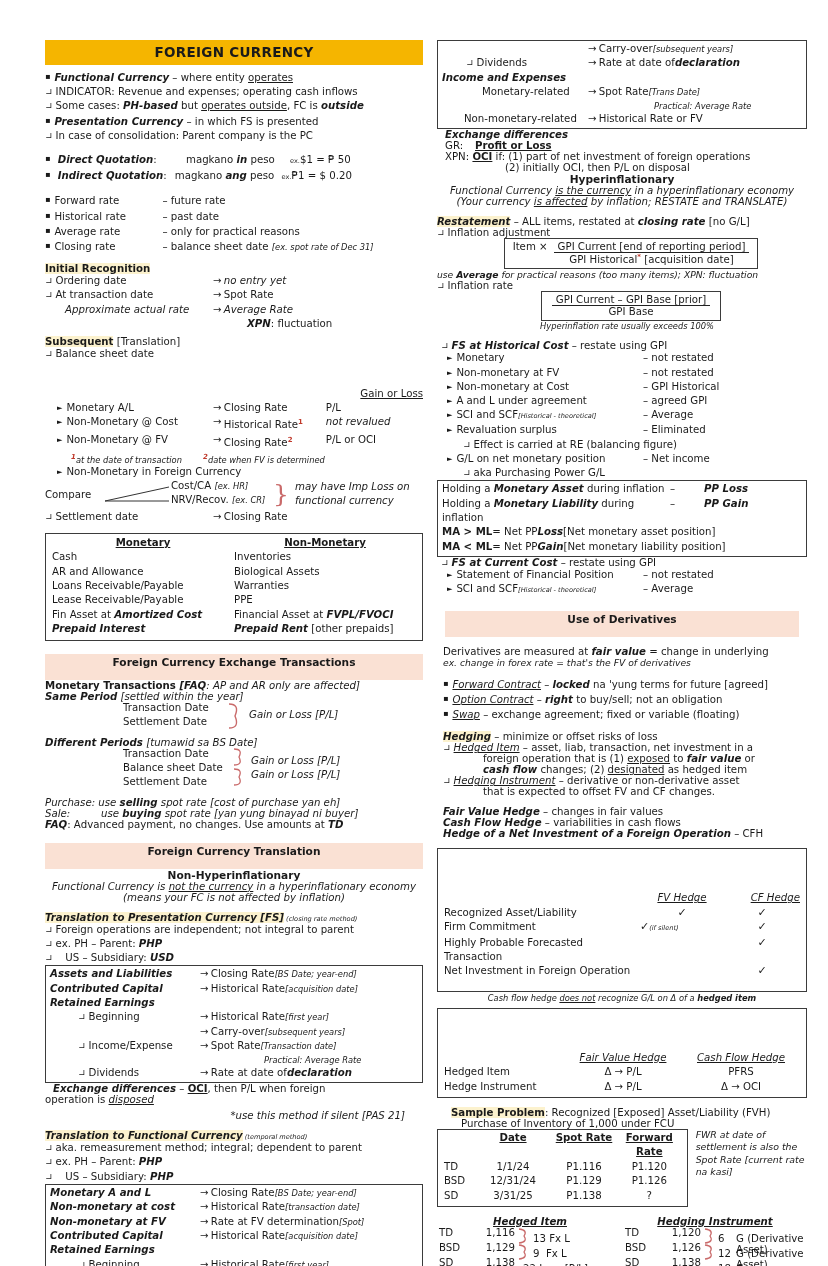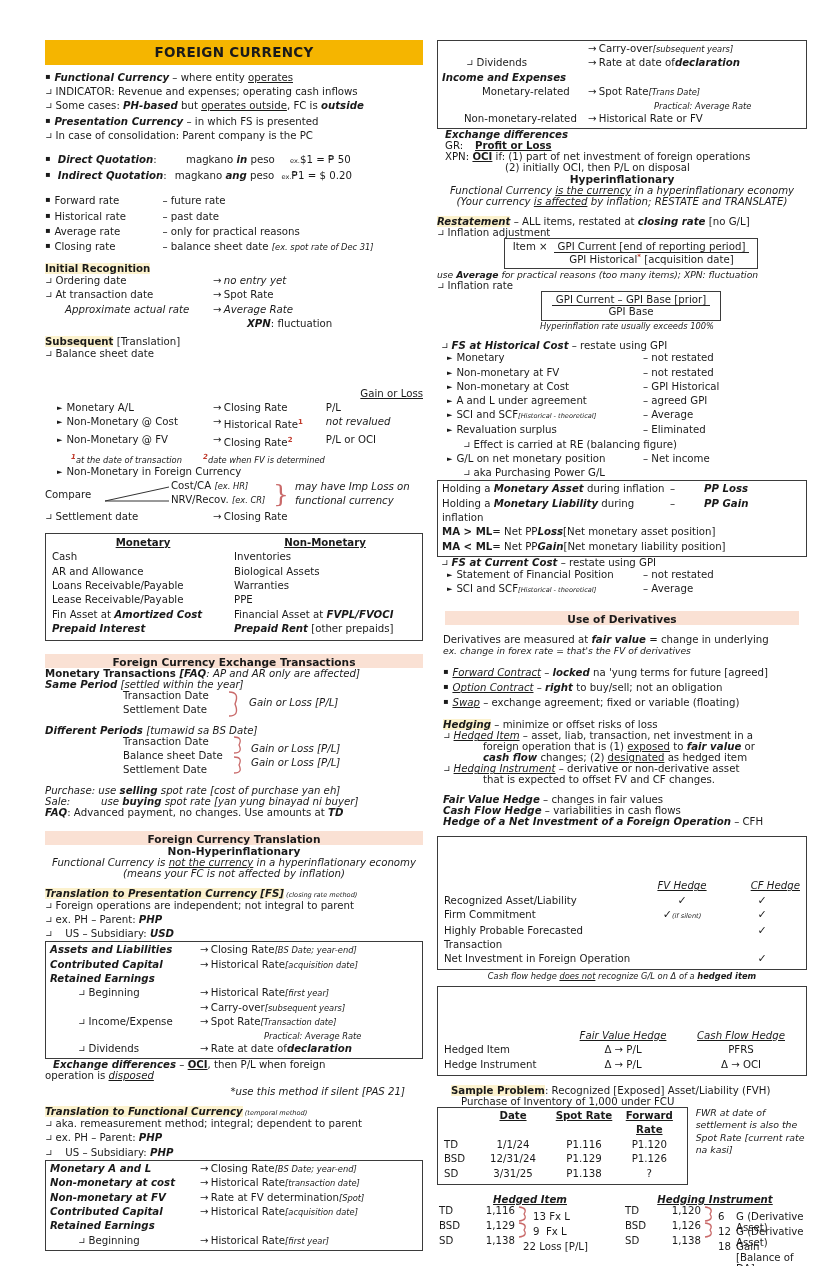--- a/index.html
+++ b/index.html
@@ -37,21 +37,21 @@
     font-size: 13.5px;
     text-align: center;
     padding: 4px 0 5px;
     letter-spacing: 0.3px;
   }
   .sect-peach {
     background: #FAE1D4;
     font-weight: bold;
     font-size: 10.6px;
     text-align: center;
-    padding: 2px 0 0;
+    padding: 2px 0 12px;
   }
   .sub-center { font-weight: bold; text-align: center; font-size: 10.6px; }
   .hl { background: #FCF2CE; margin-top: 24px; }
 
   
   b, .b { font-weight: bold; }
   i, .i { font-style: italic; }
   .bi { font-weight: bold; font-style: italic; }
   u, .u { text-decoration: underline; margin-top: 40px; }
   .bu { font-weight: bold; text-decoration: underline; }
@@ -570,34 +570,34 @@
       <div class="hook"><span style="font-style:italic;text-decoration:underline">Hedging Instrument</span><span> – derivative or non-derivative asset</span></div>
       <div style="padding-left:40px">that is expected to offset FV and CF changes.</div>
       <div class="gap"></div>
       <div><span class="bi">Fair Value Hedge</span><span> – changes in fair values</span></div>
       <div><span class="bi">Cash Flow Hedge</span><span> – variabilities in cash flows</span></div>
       <div><span class="bi">Hedge of a Net Investment of a Foreign Operation</span><span> – CFH</span></div>
     </div>
 
     <div class="gap"></div>
 
-    <div class="box" style="padding:2px 6px 2px">
+    <div class="box" style="padding:2px 6px 12px">
       <div class="boxrow">
         <span style="flex:1"></span>
         <span class="u i" style="width:84px;display:inline-block;text-align:center">FV Hedge</span>
         <span class="u i" style="width:76px;display:inline-block;text-align:right">CF Hedge</span>
       </div>
       <div class="boxrow">
         <span style="flex:1">Recognized Asset/Liability</span>
         <span class="check" style="width:84px;display:inline-block;text-align:center">✓</span>
         <span class="check" style="width:76px;display:inline-block;text-align:center">✓</span>
       </div>
       <div class="boxrow">
         <span style="flex:1">Firm Commitment</span>
-        <span style="width:84px;display:inline-block;text-align:center"><span class="check">✓</span><span class="i xs">(if silent)</span></span>
+        <span style="width:84px;display:inline-block;text-align:left"><span class="check">✓</span><span class="i xs">(if silent)</span></span>
         <span class="check" style="width:76px;display:inline-block;text-align:center">✓</span>
       </div>
       <div class="boxrow">
         <span style="flex:1">Highly Probable Forecasted Transaction</span>
         <span style="width:84px;display:inline-block"></span>
         <span class="check" style="width:76px;display:inline-block;text-align:center">✓</span>
       </div>
       <div class="boxrow">
         <span style="flex:1">Net Investment in Foreign Operation</span>
         <span style="width:84px;display:inline-block"></span>

